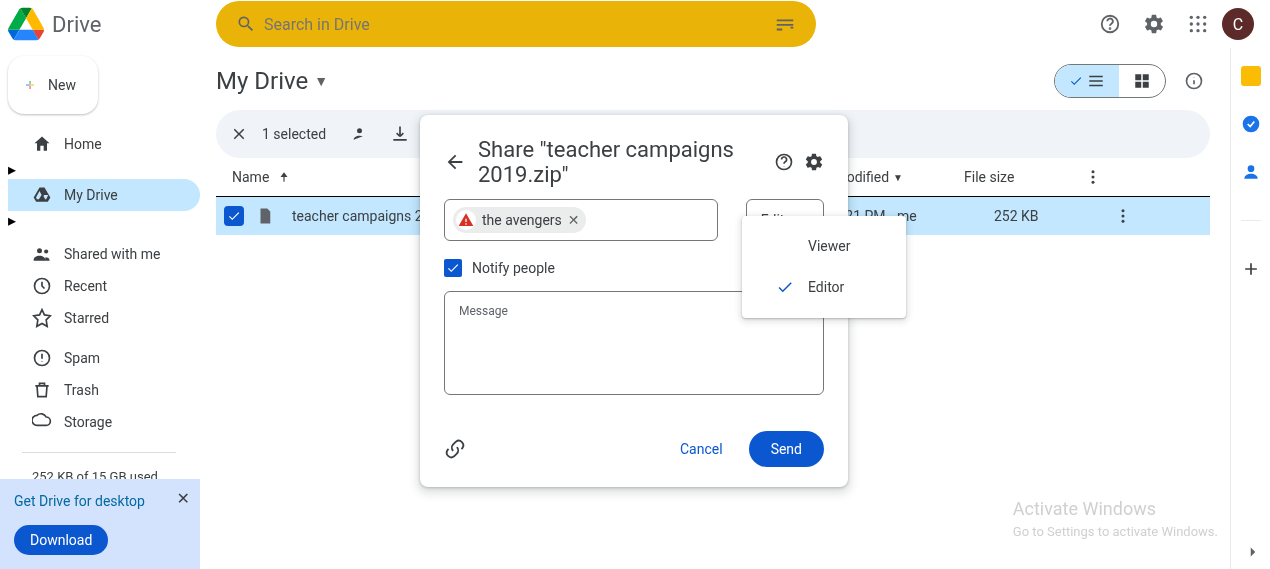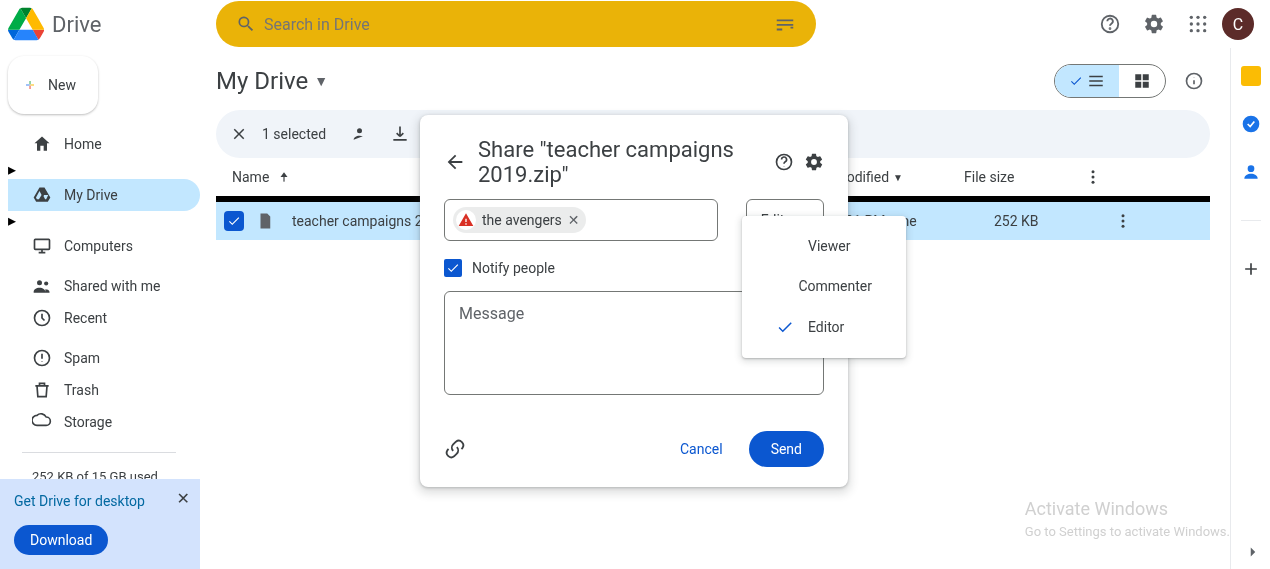--- a/index.html
+++ b/index.html
@@ -45,21 +45,21 @@
 
 
 .selection-bar { display: flex; align-items: center; background: #f0f4f9; border-radius: 24px; padding: 8px 14px; margin-top: 12px; gap: 14px; height: 48px; }
 .selection-close { cursor: pointer; color: #3c4043; }
 .selection-count { font-size: 14px; color: #3c4043; flex: 0 0 auto; }
 .selection-actions { display: flex; gap: 18px; margin-left: 12px; color: #3c4043; }
 .selection-actions > * { cursor: pointer; }
 .selection-actions .sep { width: 1px; background: #c4c7c5; height: 20px; }
 
 
-.table-header { display: flex; align-items: center; padding: 10px 8px; font-size: 14px; color: #3c4043; border-bottom: 6px solid #000000; }
+.table-header { display: flex; align-items: center; padding: 10px 8px; font-size: 14px; color: #3c4043; border-bottom: 1px solid #000000; }
 .col-name { flex: 0 0 460px; display: flex; align-items: center; gap: 8px; padding-left: 8px; }
 .col-owner { flex: 0 0 120px; }
 .col-modified { flex: 0 0 160px; display: flex; align-items: center; gap: 4px; }
 .col-size { flex: 0 0 120px; }
 .col-actions { flex: 1; text-align: right; }
 .table-row { display: flex; align-items: center; padding: 7px 8px; background: #c2e7ff; border-radius: 0; font-size: 14px; color: #3c4043; }
 .row-check { width: 20px; height: 20px; border-radius: 4px; background: #0b57d0; display: flex; align-items: center; justify-content: center; margin-right: 12px; }
 .file-icon { width: 18px; height: 18px; margin-right: 10px; }
 .row-more { color: #3c4043; cursor: pointer; }
 
@@ -78,42 +78,42 @@
 .modal-header-icons { display: flex; gap: 10px; color: #3c4043; }
 .chip-row { display: flex; gap: 28px; margin-top: 12px; }
 .chip-input { flex: 1; border: 1px solid #747775; border-radius: 6px; padding: 6px 8px; display: flex; align-items: center; gap: 6px; }
 .chip { background: rgba(60,64,67,.1); border-radius: 14px; display: flex; align-items: center; gap: 6px; padding: 3px 6px 3px 3px; font-size: 14px; color: #3c4043; }
 .chip-warn { width: 20px; height: 20px; border-radius: 50%; background: #fff; display: flex; align-items: center; justify-content: center; }
 .chip-remove { cursor: pointer; color: #5f6368; font-size: 14px; }
 .role-select { border: 1px solid #747775; border-radius: 6px; padding: 0 26px 0 14px; height: 42px; display: flex; align-items: center; gap: 10px; font-size: 14px; color: #3c4043; cursor: pointer; position: relative; }
 .role-select::after { content: '▾'; position: absolute; right: 10px; font-size: 12px; }
 .notify-row { display: flex; align-items: center; gap: 10px; margin-top: 18px; }
 .notify-check { width: 18px; height: 18px; background: #0b57d0; border-radius: 2px; display: flex; align-items: center; justify-content: center; }
-.message-box { border: 1px solid #747775; border-radius: 6px; margin-top: 14px; height: 104px; padding: 12px 14px; font-size: 16px; color: #5f6368; }
+.message-box { border: 1px solid #747775; border-radius: 6px; margin-top: 14px; height: 104px; padding: 12px 14px; font-size: 12px; color: #5f6368; }
 .modal-footer { display: flex; align-items: center; margin-top: 36px; }
 .link-btn { cursor: pointer; color: #3c4043; }
 .modal-footer-spacer { flex: 1; }
 .cancel-btn { background: transparent; border: none; color: #0b57d0; font-size: 14px; padding: 10px 18px; border-radius: 24px; cursor: pointer; }
 .send-btn { background: #0b57d0; color: #fff; border: none; font-size: 14px; padding: 10px 22px; border-radius: 24px; cursor: pointer; margin-left: 8px; }
 
 
 .role-menu { position: absolute; left: 742px; top: 216px; width: 164px; background: #fff; border-radius: 4px; box-shadow: 0 2px 6px 2px rgba(60,64,67,.15), 0 1px 2px rgba(60,64,67,.3); padding: 10px 16px; }
 .role-menu-item { display: flex; align-items: center; gap: 14px; padding: 12px 18px; font-size: 14px; color: #3c4043; cursor: pointer; }
 .role-menu-item .check-slot { width: 18px; display: flex; justify-content: center; }
 .role-menu-item.selected { color: #3c4043; }
 .role-menu-item.selected .check-slot { color: #0b57d0; }
 
 
 .promo { position: absolute; left: 0; bottom: 0; width: 200px; background: #d3e3fd; padding: 14px; border-radius: 0; }
 .promo-close { position: absolute; right: 10px; top: 10px; cursor: pointer; color: #3c4043; }
 .promo-title { font-size: 14px; color: #0369a1; margin-bottom: 16px; }
 .promo-btn { background: #0b57d0; color: #fff; border: none; padding: 7px 16px; border-radius: 20px; font-size: 14px; cursor: pointer; }
 
 
-.watermark { position: absolute; right: 40px; bottom: 28px; color: #d0d0d0; font-size: 13px; line-height: 1.5; text-align: left; pointer-events: none; }
+.watermark { position: absolute; right: 52px; bottom: 28px; color: #d0d0d0; font-size: 13px; line-height: 1.5; text-align: left; pointer-events: none; }
 .watermark .wm-title { font-size: 18px; }
 
 svg { display: block; }
 </style>
 </head>
 <body>
 
 <div class="header">
   <div class="drive-logo">
     <span>
@@ -196,48 +196,48 @@
           </div>
         </li>
       <li class="nav-item-wrap"><span class="expand">▸</span><div class="nav-item active">
             <span class="nav-icon">
               <svg width="20" height="20" viewBox="0 0 24 24" fill="currentColor">
                 <path d="M9 3l-7 12 3 5h14l3-5-7-12zm-4.2 12L9 7.3 11.5 12 8.3 17H5.8zM12 17l2.5-5L12 7.3V17zm3.7 0l-2.5-5h6.3l-2.5 5z"></path>
               </svg>
             </span>
             <span>My Drive</span>
           </div></li>
-      <li class="nav-item-wrap"><span class="expand">▸</span><div class="nav-item">
-            <span class="nav-icon">
-              <svg width="20" height="20" viewBox="0 0 24 24" fill="none" stroke="currentColor" stroke-width="2">
-                <rect x="3" y="4" width="18" height="12" rx="1"></rect>
-                <path d="M8 20h8M12 16v4"></path>
-              </svg>
-            </span>
-            <span>Computers</span>
-          </div></li>
+      <li class="nav-item-wrap"><span class="expand">▸</span></li>
       <li class="nav-section-gap"></li>
       <li class="nav-item">
           <span class="nav-icon">
             <svg width="20" height="20" viewBox="0 0 24 24" fill="currentColor">
               <circle cx="9" cy="8" r="3"></circle>
               <circle cx="17" cy="9" r="2.5"></circle>
               <path d="M2 19c0-3 3-5 7-5s7 2 7 5v1H2zm14-3c2 0 5 1 5 3v1h-5"></path>
             </svg>
           </span>
           <span>Shared with me</span>
         </li>
       <li class="nav-item">
           <span class="nav-icon">
             <svg width="20" height="20" viewBox="0 0 24 24" fill="none" stroke="currentColor" stroke-width="2">
               <circle cx="12" cy="12" r="9"></circle>
               <path d="M12 7v5l3 3"></path>
             </svg>
           </span>
           <span>Recent</span>
+        </li>
+      <li class="nav-item">
+          <span class="nav-icon">
+            <svg width="20" height="20" viewBox="0 0 24 24" fill="none" stroke="currentColor" stroke-width="2">
+              <path d="M12 2l2.9 6.3L22 9.3l-5 4.9L18.2 22 12 18.6 5.8 22 7 14.2 2 9.3l7.1-1z"></path>
+            </svg>
+          </span>
+          <span>Starred</span>
         </li>
       <li class="nav-section-gap"></li>
       <li class="nav-item">
           <span class="nav-icon">
             <svg width="20" height="20" viewBox="0 0 24 24" fill="none" stroke="currentColor" stroke-width="2">
               <circle cx="12" cy="12" r="9"></circle>
               <path d="M12 7v6M12 16v.5"></path>
             </svg>
           </span>
           <span>Spam</span>
@@ -480,24 +480,20 @@
     <button class="cancel-btn">Cancel</button>
     <button class="send-btn">Send</button>
   </div>
 </div>
 
 <div class="role-menu">
   <div class="role-menu-item">
     <span class="check-slot"></span>
     <span>Viewer</span>
   </div>
-  <div class="role-menu-item">
-    <span class="check-slot"></span>
-    <span>Commenter</span>
-  </div>
   <div class="role-menu-item selected">
     <span class="check-slot">
         <svg width="18" height="18" viewBox="0 0 24 24" fill="#0b57d0">
           <path d="M9 16.2l-4.2-4.2L3.4 13.4 9 19l12-12-1.4-1.4z"></path>
         </svg>
       </span>
     <span>Editor</span>
   </div>
 </div>
 

